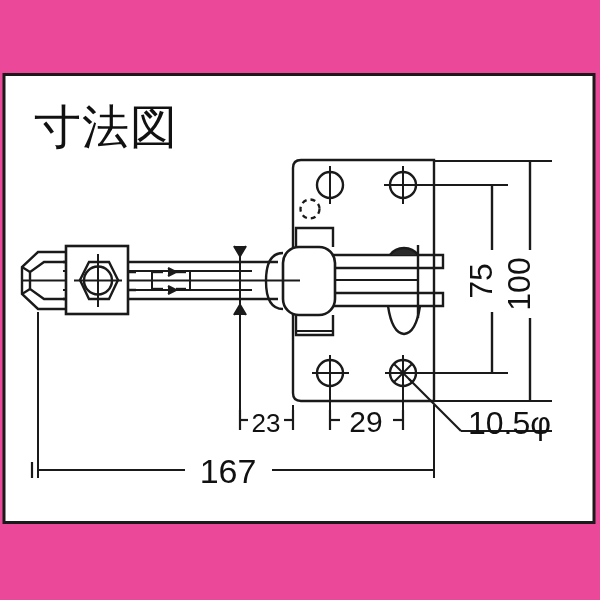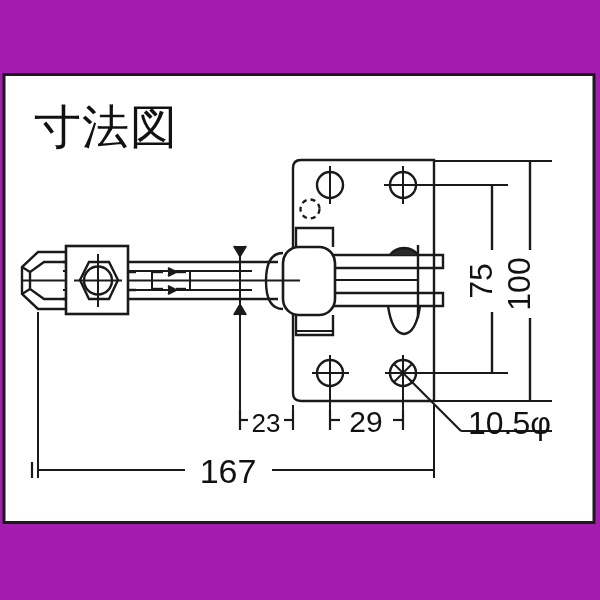--- a/index.html
+++ b/index.html
@@ -8,21 +8,21 @@
     background: #ffffff;
     width: 600px;
     height: 600px;
     overflow: hidden;
     font-family: "Liberation Sans", sans-serif;
   }
   #stage {
     position: relative;
     width: 600px;
     height: 600px;
-    background: #a21caf;
+    background: #ec4899;
   }
   #drawing-svg {
     position: absolute;
     left: 0;
     top: 0;
     width: 600px;
     height: 600px;
     display: block;
   }
   .dim-text {

